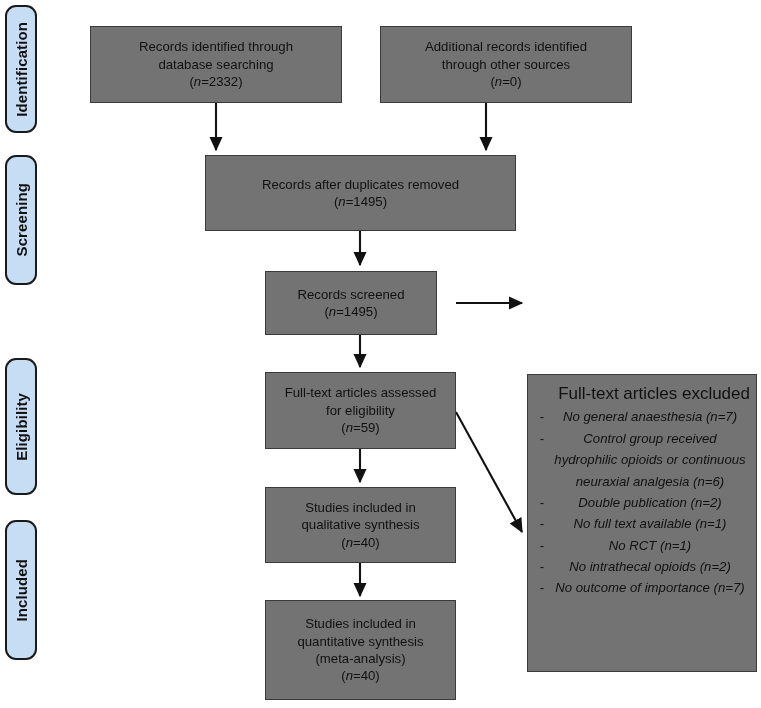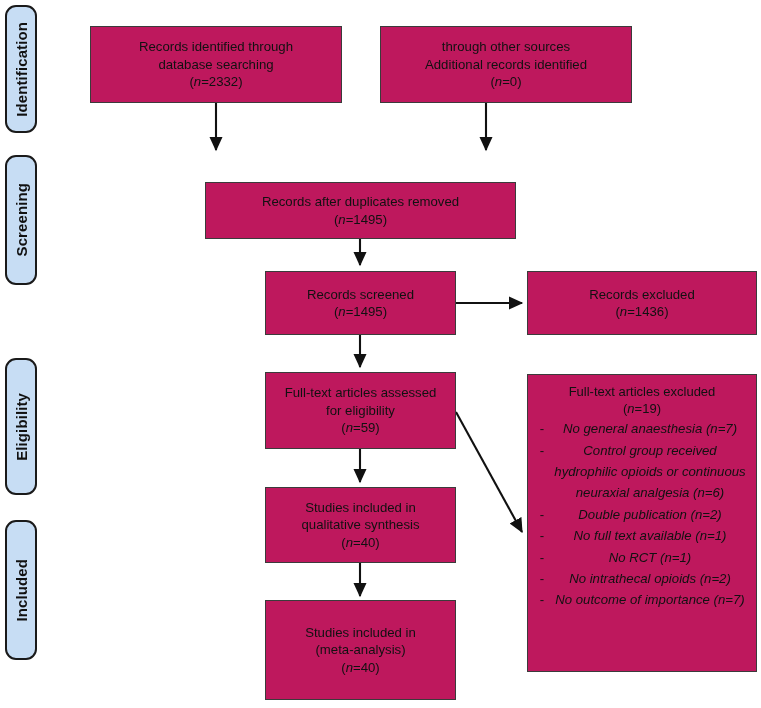--- a/index.html
+++ b/index.html
@@ -37,21 +37,21 @@
     font-weight: bold;
     color: #111111;
     letter-spacing: 0.1px;
     white-space: nowrap;
   }
 
   
   .box {
     position: absolute;
     box-sizing: border-box;
-    background: #be185d;
+    background: #737373;
     border: 1.6px solid #3b3b3b;
     display: flex;
     flex-direction: column;
     align-items: center;
     justify-content: center;
     text-align: center;
     font-size: 13.2px;
     color: #111111;
     line-height: 1.32;
     padding: 2px 6px;
@@ -59,22 +59,22 @@
   .box .ln { display: block; white-space: nowrap; }
   .nital { font-style: italic; }
 
   
   .box.detail {
     justify-content: flex-start;
     align-items: stretch;
     padding: 8px 6px 6px 6px;
   }
   .detail-head {
-    text-align: center;
-    font-size: 13px;
+    text-align: right;
+    font-size: 17px;
     line-height: 1.32;
   }
   .detail-list {
     margin: 1px 0 0 0;
     padding: 0;
     list-style: none;
   }
   .detail-list li {
     display: flex;
     align-items: flex-start;
@@ -143,62 +143,58 @@
     <line x1="360" y1="563" x2="360" y2="596" stroke="#111111" stroke-width="2.1" marker-end="url(#ah)"></line>
   </svg>
 
   <div class="box" style="left:90px; top:26px; width:252px; height:77px;">
     <span class="ln">Records identified through</span>
     <span class="ln">database searching</span>
     <span class="ln"><span>(</span><span class="nital">n</span><span>=2332)</span></span>
   </div>
 
   <div class="box" style="left:380px; top:26px; width:252px; height:77px;">
+    <span class="ln">Additional records identified</span>
     <span class="ln">through other sources</span>
-    <span class="ln">Additional records identified</span>
     <span class="ln"><span>(</span><span class="nital">n</span><span>=0)</span></span>
   </div>
 
-  <div class="box" style="left:205px; top:155px; width:311px; height:57px;margin-top:27px;">
+  <div class="box" style="left:205px; top:155px; width:311px; height:76px;">
     <span class="ln">Records after duplicates removed</span>
     <span class="ln"><span>(</span><span class="nital">n</span><span>=1495)</span></span>
   </div>
 
-  <div class="box" style="left:265px; top:271px; width:191px; height:64px;">
+  <div class="box" style="left:265px; top:271px; width:172px; height:64px;">
     <span class="ln">Records screened</span>
     <span class="ln"><span>(</span><span class="nital">n</span><span>=1495)</span></span>
   </div>
 
-  <div class="box" style="left:527px; top:271px; width:230px; height:64px;">
-    <span class="ln">Records excluded</span>
-    <span class="ln"><span>(</span><span class="nital">n</span><span>=1436)</span></span>
-  </div>
 
   <div class="box" style="left:265px; top:372px; width:191px; height:77px;">
     <span class="ln">Full-text articles assessed</span>
     <span class="ln">for eligibility</span>
     <span class="ln"><span>(</span><span class="nital">n</span><span>=59)</span></span>
   </div>
 
   <div class="box" style="left:265px; top:487px; width:191px; height:76px;">
     <span class="ln">Studies included in</span>
     <span class="ln">qualitative synthesis</span>
     <span class="ln"><span>(</span><span class="nital">n</span><span>=40)</span></span>
   </div>
 
   <div class="box" style="left:265px; top:600px; width:191px; height:100px;">
     <span class="ln">Studies included in</span>
+    <span class="ln">quantitative synthesis</span>
     <span class="ln">(meta-analysis)</span>
     <span class="ln"><span>(</span><span class="nital">n</span><span>=40)</span></span>
   </div>
 
   <div class="box detail" style="left:527px; top:374px; width:230px; height:298px;">
     <div class="detail-head">
       <span class="ln">Full-text articles excluded</span>
-      <span class="ln"><span>(</span><span class="nital">n</span><span>=19)</span></span>
     </div>
     <ul class="detail-list">
       <li>
         <span class="dash">-</span>
         <span class="txt">No general anaesthesia (n=7)</span>
       </li>
       <li>
         <span class="dash">-</span>
         <span class="txt">Control group received hydrophilic opioids or continuous neuraxial analgesia (n=6)</span>
       </li>

